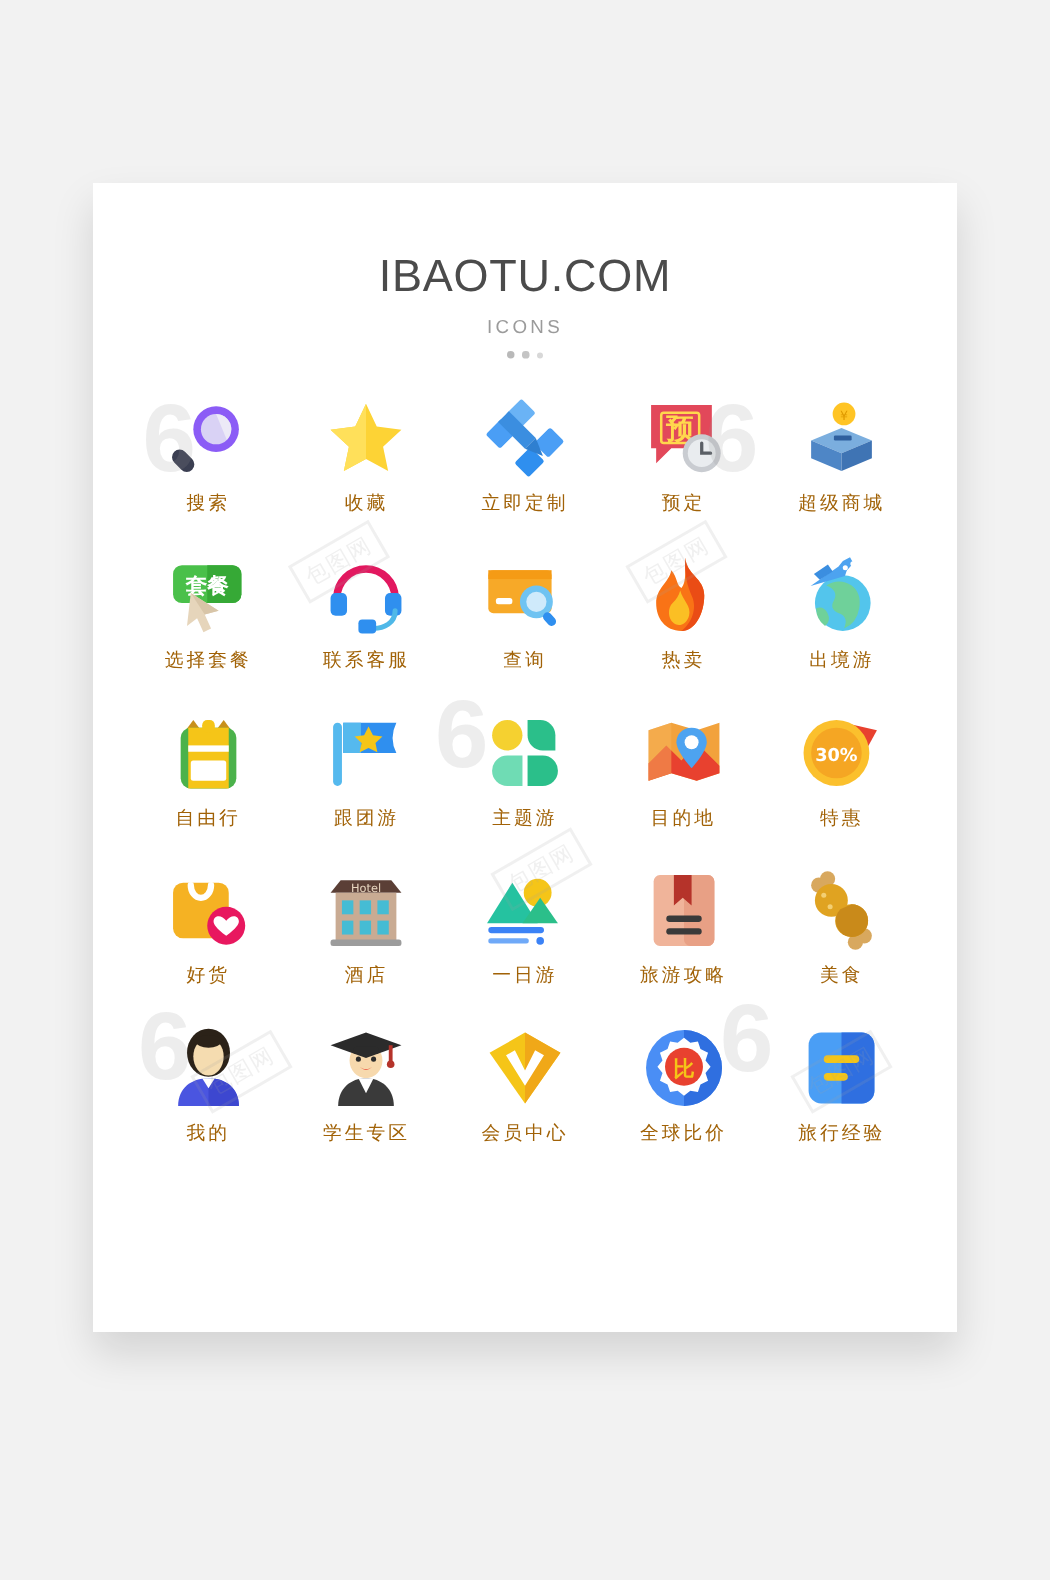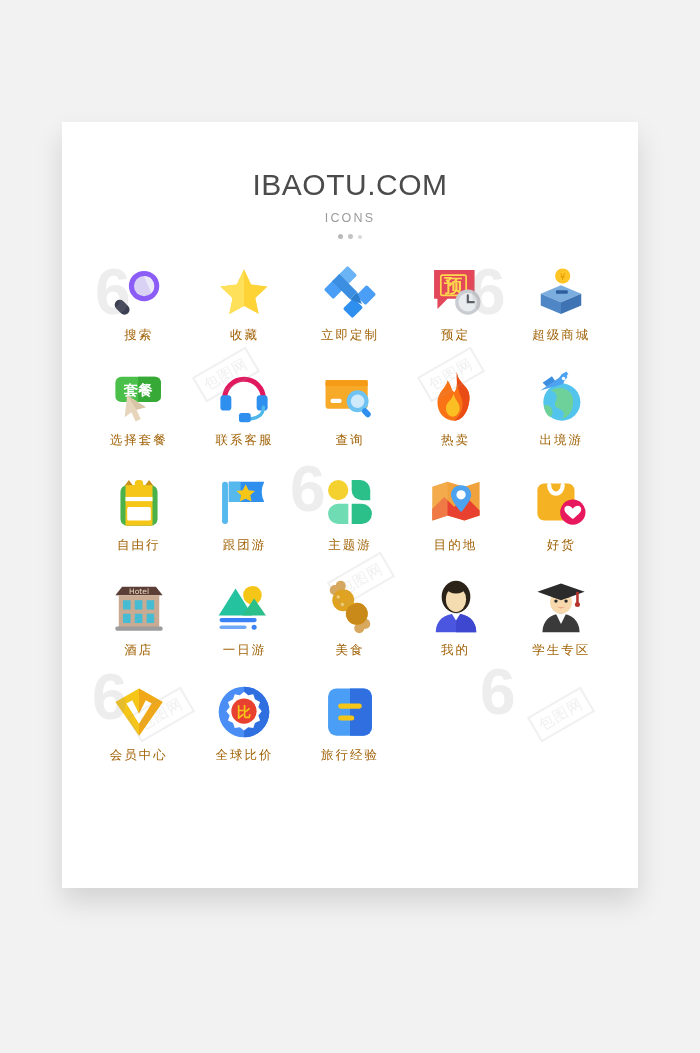--- a/index.html
+++ b/index.html
@@ -268,20 +268,31 @@
   <path d="M22 8 V48 L4 54 V14 Z" fill="#f5b45c" opacity="0.5"></path>
   <path d="M38 12 C45 12 50 17 50 23.5 C50 31 38 44 38 44 C38 44 26 31 26 23.5 C26 17 31 12 38 12 Z" fill="#4da3f0"></path>
   <circle cx="38" cy="23.5" r="5.5" fill="#ffffff"></circle>
 </svg>
         </div>
         <div class="lbl">目的地</div>
       </div>
       <div class="cell">
         <div class="ic">
           <svg viewBox="0 0 64 64">
+  <path d="M34 8 L60 14 L48 36 L34 28 Z" fill="#e8412f"></path>
+  <circle cx="28" cy="32" r="26" fill="#fbc02d"></circle>
+  <circle cx="28" cy="32" r="20" fill="#f5a623"></circle>
+  <text x="28" y="38" font-size="14" font-weight="bold" fill="#ffffff" text-anchor="middle" font-family="DejaVu Sans, sans-serif">30%</text>
+</svg>
+        </div>
+        <div class="lbl">特惠</div>
+      </div>
+      <div class="cell">
+        <div class="ic">
+          <svg viewBox="0 0 64 64">
   <rect x="4" y="10" width="44" height="44" rx="8" fill="#f5b223"></rect>
   <path d="M18 12 a8 10 0 0 0 16 0" fill="none" stroke="#ffffff" stroke-width="5" stroke-linecap="round"></path>
   <circle cx="46" cy="44" r="15" fill="#e8185f"></circle>
   <path d="M46 52 C38 46 36 43 36 40.5 C36 38 38 36.5 40 36.5 C42 36.5 44.5 38 46 40 C47.5 38 50 36.5 52 36.5 C54 36.5 56 38 56 40.5 C56 43 54 46 46 52 Z" fill="#ffffff"></path>
 </svg>
         </div>
         <div class="lbl">好货</div>
       </div>
       <div class="cell">
         <div class="ic">
@@ -305,20 +316,32 @@
           <svg viewBox="0 0 64 64">
   <circle cx="42" cy="18" r="11" fill="#f5c518"></circle>
   <path d="M2 42 L22 10 L42 42 Z" fill="#25c2a0"></path>
   <path d="M30 42 L44 22 L58 42 Z" fill="#2bbf8a"></path>
   <rect x="3" y="45" width="44" height="5" rx="2.5" fill="#3b82f6"></rect>
   <rect x="3" y="54" width="32" height="4" rx="2" fill="#6fa9f8"></rect>
   <circle cx="44" cy="56" r="3" fill="#3b82f6"></circle>
 </svg>
         </div>
         <div class="lbl">一日游</div>
+      </div>
+      <div class="cell">
+        <div class="ic">
+          <svg viewBox="0 0 64 64">
+  <rect x="8" y="4" width="48" height="56" rx="5" fill="#f0b49a"></rect>
+  <rect x="32" y="4" width="24" height="56" rx="5" fill="#e8a085"></rect>
+  <path d="M24 4 H38 V28 L31 22 L24 28 Z" fill="#b5332a"></path>
+  <rect x="18" y="36" width="28" height="5" rx="2.5" fill="#3a3a3a"></rect>
+  <rect x="18" y="46" width="28" height="5" rx="2.5" fill="#3a3a3a"></rect>
+</svg>
+        </div>
+        <div class="lbl">旅游攻略</div>
       </div>
       <div class="cell">
         <div class="ic">
           <svg viewBox="0 0 64 64">
   <circle cx="14" cy="12" r="6" fill="#d8a85e"></circle>
   <circle cx="21" cy="7" r="6" fill="#d8a85e"></circle>
   <circle cx="50" cy="52" r="6" fill="#d8a85e"></circle>
   <circle cx="43" cy="57" r="6" fill="#d8a85e"></circle>
   <circle cx="24" cy="24" r="13" fill="#e0a321"></circle>
   <circle cx="40" cy="40" r="13" fill="#e0a321"></circle>

